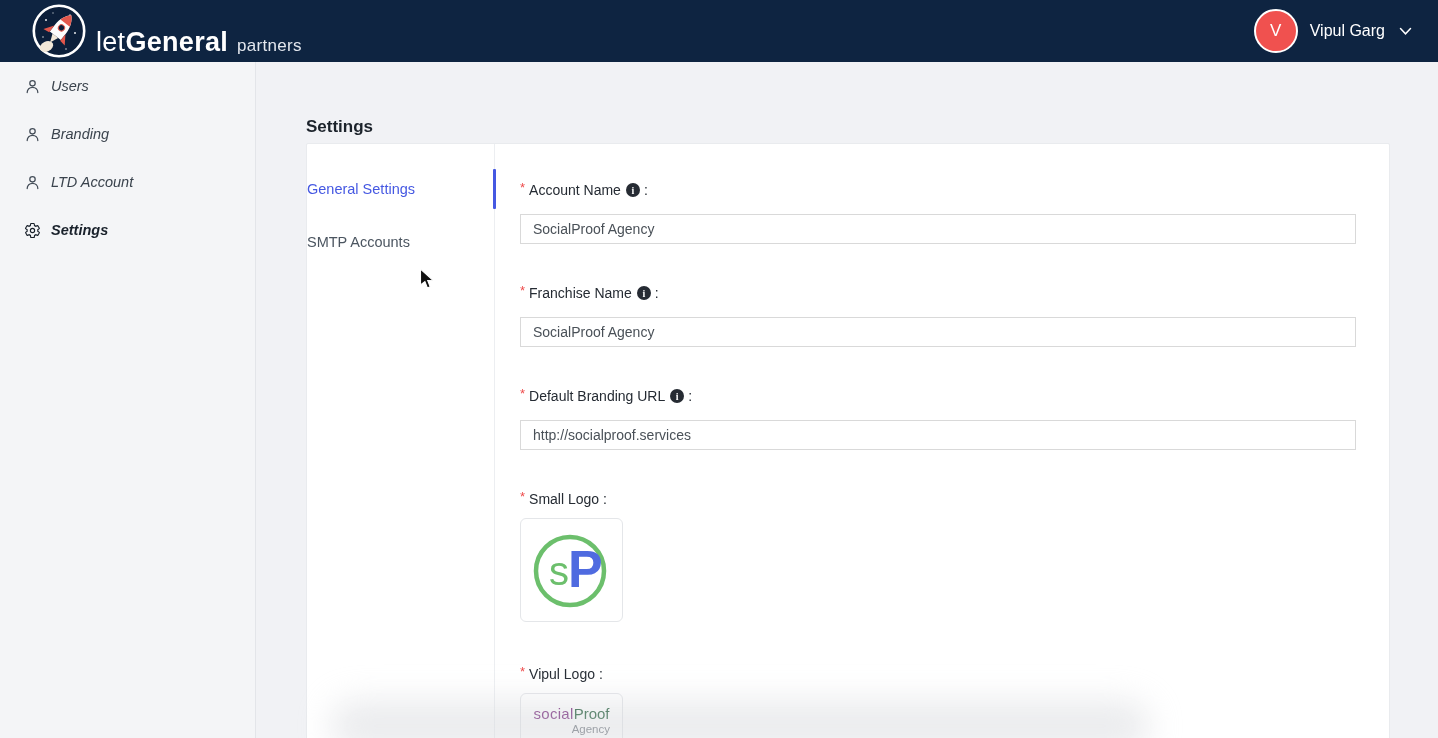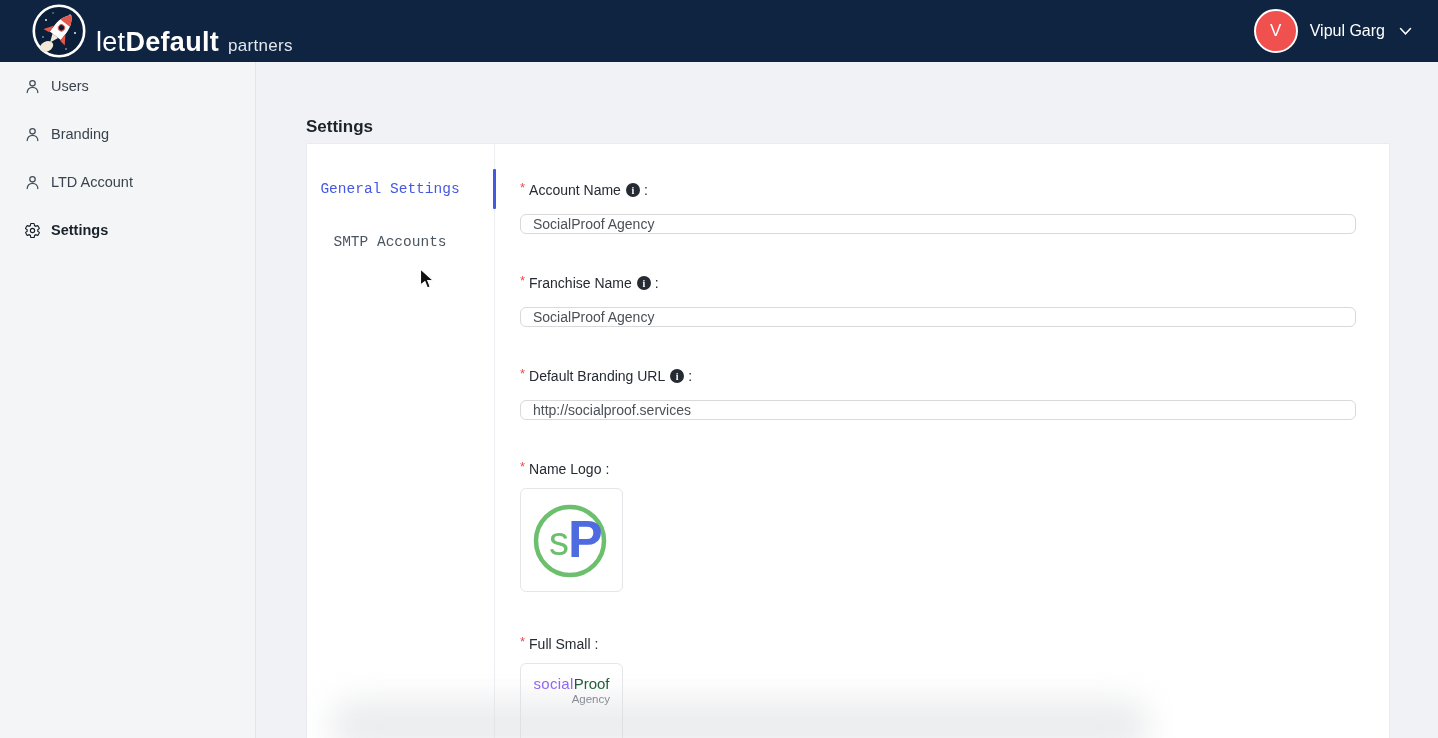--- a/index.html
+++ b/index.html
@@ -31,37 +31,37 @@
   .user-name { color:#ffffff; font-size:16px; }
   .chev { display:block; margin-left:2px; }
 
   
   .sidebar {
     position:absolute; top:62px; left:0; width:256px; bottom:0;
     background:#f4f5f7; border-right:1px solid #e3e5e9; z-index:10;
   }
   .side-item {
     height:48px; display:flex; align-items:center; gap:10px;
-    padding-left:24px; font-size:14.5px; color:#3a434d; cursor:pointer;
+    padding-left:24px; font-size:14.5px; color:#3a434d; cursor:pointer;font-style:italic;
   }
   .side-item .s-icon { width:17px; height:17px; color:#454e59; flex:0 0 auto; display:flex; }
   .side-item.active { font-weight:700; color:#19212b; }
   .side-item.active .s-icon { color:#19212b; }
 
   
   .content { position:absolute; top:62px; left:256px; right:0; bottom:0; overflow:hidden; }
   .page-title { margin:54px 0 0 50px; font-size:17px; font-weight:700; color:#1c232b; line-height:22px; }
   .card {
     margin:5px 48px 0 50px; height:650px; background:#ffffff;
     border:1px solid #e9ebee; border-radius:2px; display:flex;
   }
   .tabs-col { width:188px; flex:0 0 auto; border-right:1px solid #eceef1; padding-top:25px; }
   .tab {
     position:relative; height:40px; line-height:40px; margin-bottom:13px;
-    text-align:center; padding-right:21px; font-size:14.5px; color:#4b5560; cursor:pointer;font-family:Liberation Mono, monospace;
+    text-align:left; padding-right:21px; font-size:14.5px; color:#4b5560; cursor:pointer;
   }
   .tab.active { color:#4558e2; }
   .tab-ink {
     position:absolute; right:-2px; top:0; height:40px; width:3px;
     background:#4558e2; border-radius:1px;
   }
 
   .form-col { flex:1; padding:35px 33px 0 25px; }
   .form-item { margin-bottom:38px; }
   .form-item.logo-item { margin-bottom:41px; }
@@ -71,32 +71,32 @@
   .req { color:#ee4b4b; margin-right:4px; font-size:13px; align-self:flex-start; line-height:18px; }
   .info-badge {
     width:14px; height:14px; border-radius:50%; background:#262b33; color:#ffffff;
     font-family:"Liberation Serif", serif; font-weight:700; font-size:10px;
     display:inline-flex; align-items:center; justify-content:center;
     margin:0 3px 0 5px; cursor:pointer;
   }
   .colon { margin-left:1px; }
   .logo-item .colon { margin-left:4px; }
   .text-input {
-    width:100%; height:20px; border:1px solid #d9d9d9; border-radius:6px;
+    width:100%; height:30px; border:1px solid #d9d9d9; border-radius:0;
     background:#fff; padding:0 12px; font-size:14px; color:#4a5158;
     font-family:"Liberation Sans", sans-serif; outline:none; display:block;
   }
   .logo-box {
     width:103px; background:#fff; border:1px solid #e4e6e9; border-radius:6px;
     display:flex; align-items:center; justify-content:center; cursor:pointer;
   }
   .logo-box.small-box { height:104px; }
   .logo-box.full-box { height:90px; flex-direction:column; justify-content:flex-start; padding-top:12px; }
   .fl-line1 { font-size:15px; line-height:16px; white-space:nowrap; }
-  .fl-social { color:#8b5cf6; letter-spacing:.3px; }
+  .fl-social { color:#701a75; letter-spacing:.3px; }
   .fl-proof { color:#14532d; font-weight:400; }
   .fl-agency { font-size:11.5px; color:#6d737b; width:100%; text-align:right; padding-right:12px; margin-top:1px; }
 
   
   .bottom-shade {
     position:absolute; left:330px; top:700px; width:820px; height:52px;
     background:#d7d9dd; opacity:.5; filter:blur(16px); border-radius:40px; z-index:20;
     pointer-events:none;
   }
   
@@ -120,21 +120,21 @@
         <path d="M27 7 C31.5 11 34 17.5 34 24 L34 33 L20 33 L20 24 C20 17.5 22.5 11 27 7 Z" fill="#fdfdfd"></path>
         <path d="M27 7 C29.8 9.5 31.8 13 32.9 17 L21.1 17 C22.2 13 24.2 9.5 27 7 Z" fill="#e2574c"></path>
         <circle cx="27" cy="23" r="3.1" fill="#0c1f3a" stroke="#e2574c" stroke-width="1"></circle>
         <path d="M20 25.5 L13.5 35 L20 34 Z" fill="#e2574c"></path>
         <path d="M34 25.5 L40.5 35 L34 34 Z" fill="#e2574c"></path>
         <path d="M23.5 33 L27 41.5 L30.5 33 Z" fill="#f2e8d8"></path>
       </g>
     </svg>
     <div class="brand-text">
       <span class="brand-let">let</span>
-        <span class="brand-convert">Default</span>
+        <span class="brand-convert">General</span>
       <span class="brand-partners">partners</span>
     </div>
   </div>
   <div class="user-menu">
     <div class="avatar">V</div>
     <span class="user-name">Vipul Garg</span>
     <svg class="chev" width="13" height="9" viewBox="0 0 13 9">
       <path d="M1.5 1.5 L6.5 6.8 L11.5 1.5" stroke="#ffffff" stroke-width="1.5" fill="none" stroke-linecap="round"></path>
     </svg>
   </div>
@@ -222,36 +222,36 @@
           <span>Default Branding URL</span>
           <span class="info-badge">i</span>
           <span class="colon">:</span>
         </div>
         <input class="text-input" type="text" value="http://socialproof.services" style="">
       </div>
 
       <div class="form-item logo-item">
         <div class="form-label">
           <span class="req">*</span>
-          <span>Name Logo</span>
+          <span>Small Logo</span>
           <span class="colon">:</span>
         </div>
         <div class="logo-box small-box">
           <svg width="88" height="88" viewBox="0 0 88 88">
             <circle cx="42" cy="45" r="34" fill="none" stroke="#6cbf6c" stroke-width="4.5"></circle>
             <text x="21" y="59" font-size="40" fill="#6cbf6c" font-family="Liberation Sans, sans-serif">s</text>
             <text x="40" y="61" font-size="52" font-weight="bold" fill="#4f6be0" font-family="Liberation Sans, sans-serif">P</text>
           </svg>
         </div>
       </div>
 
       <div class="form-item logo-item">
         <div class="form-label">
           <span class="req">*</span>
-          <span>Full Small</span>
+          <span>Vipul Logo</span>
           <span class="colon">:</span>
         </div>
         <div class="logo-box full-box">
           <div class="fl-line1">
             <span class="fl-social">social</span><span class="fl-proof">Proof</span>
           </div>
           <div class="fl-agency">Agency</div>
         </div>
       </div>
 

